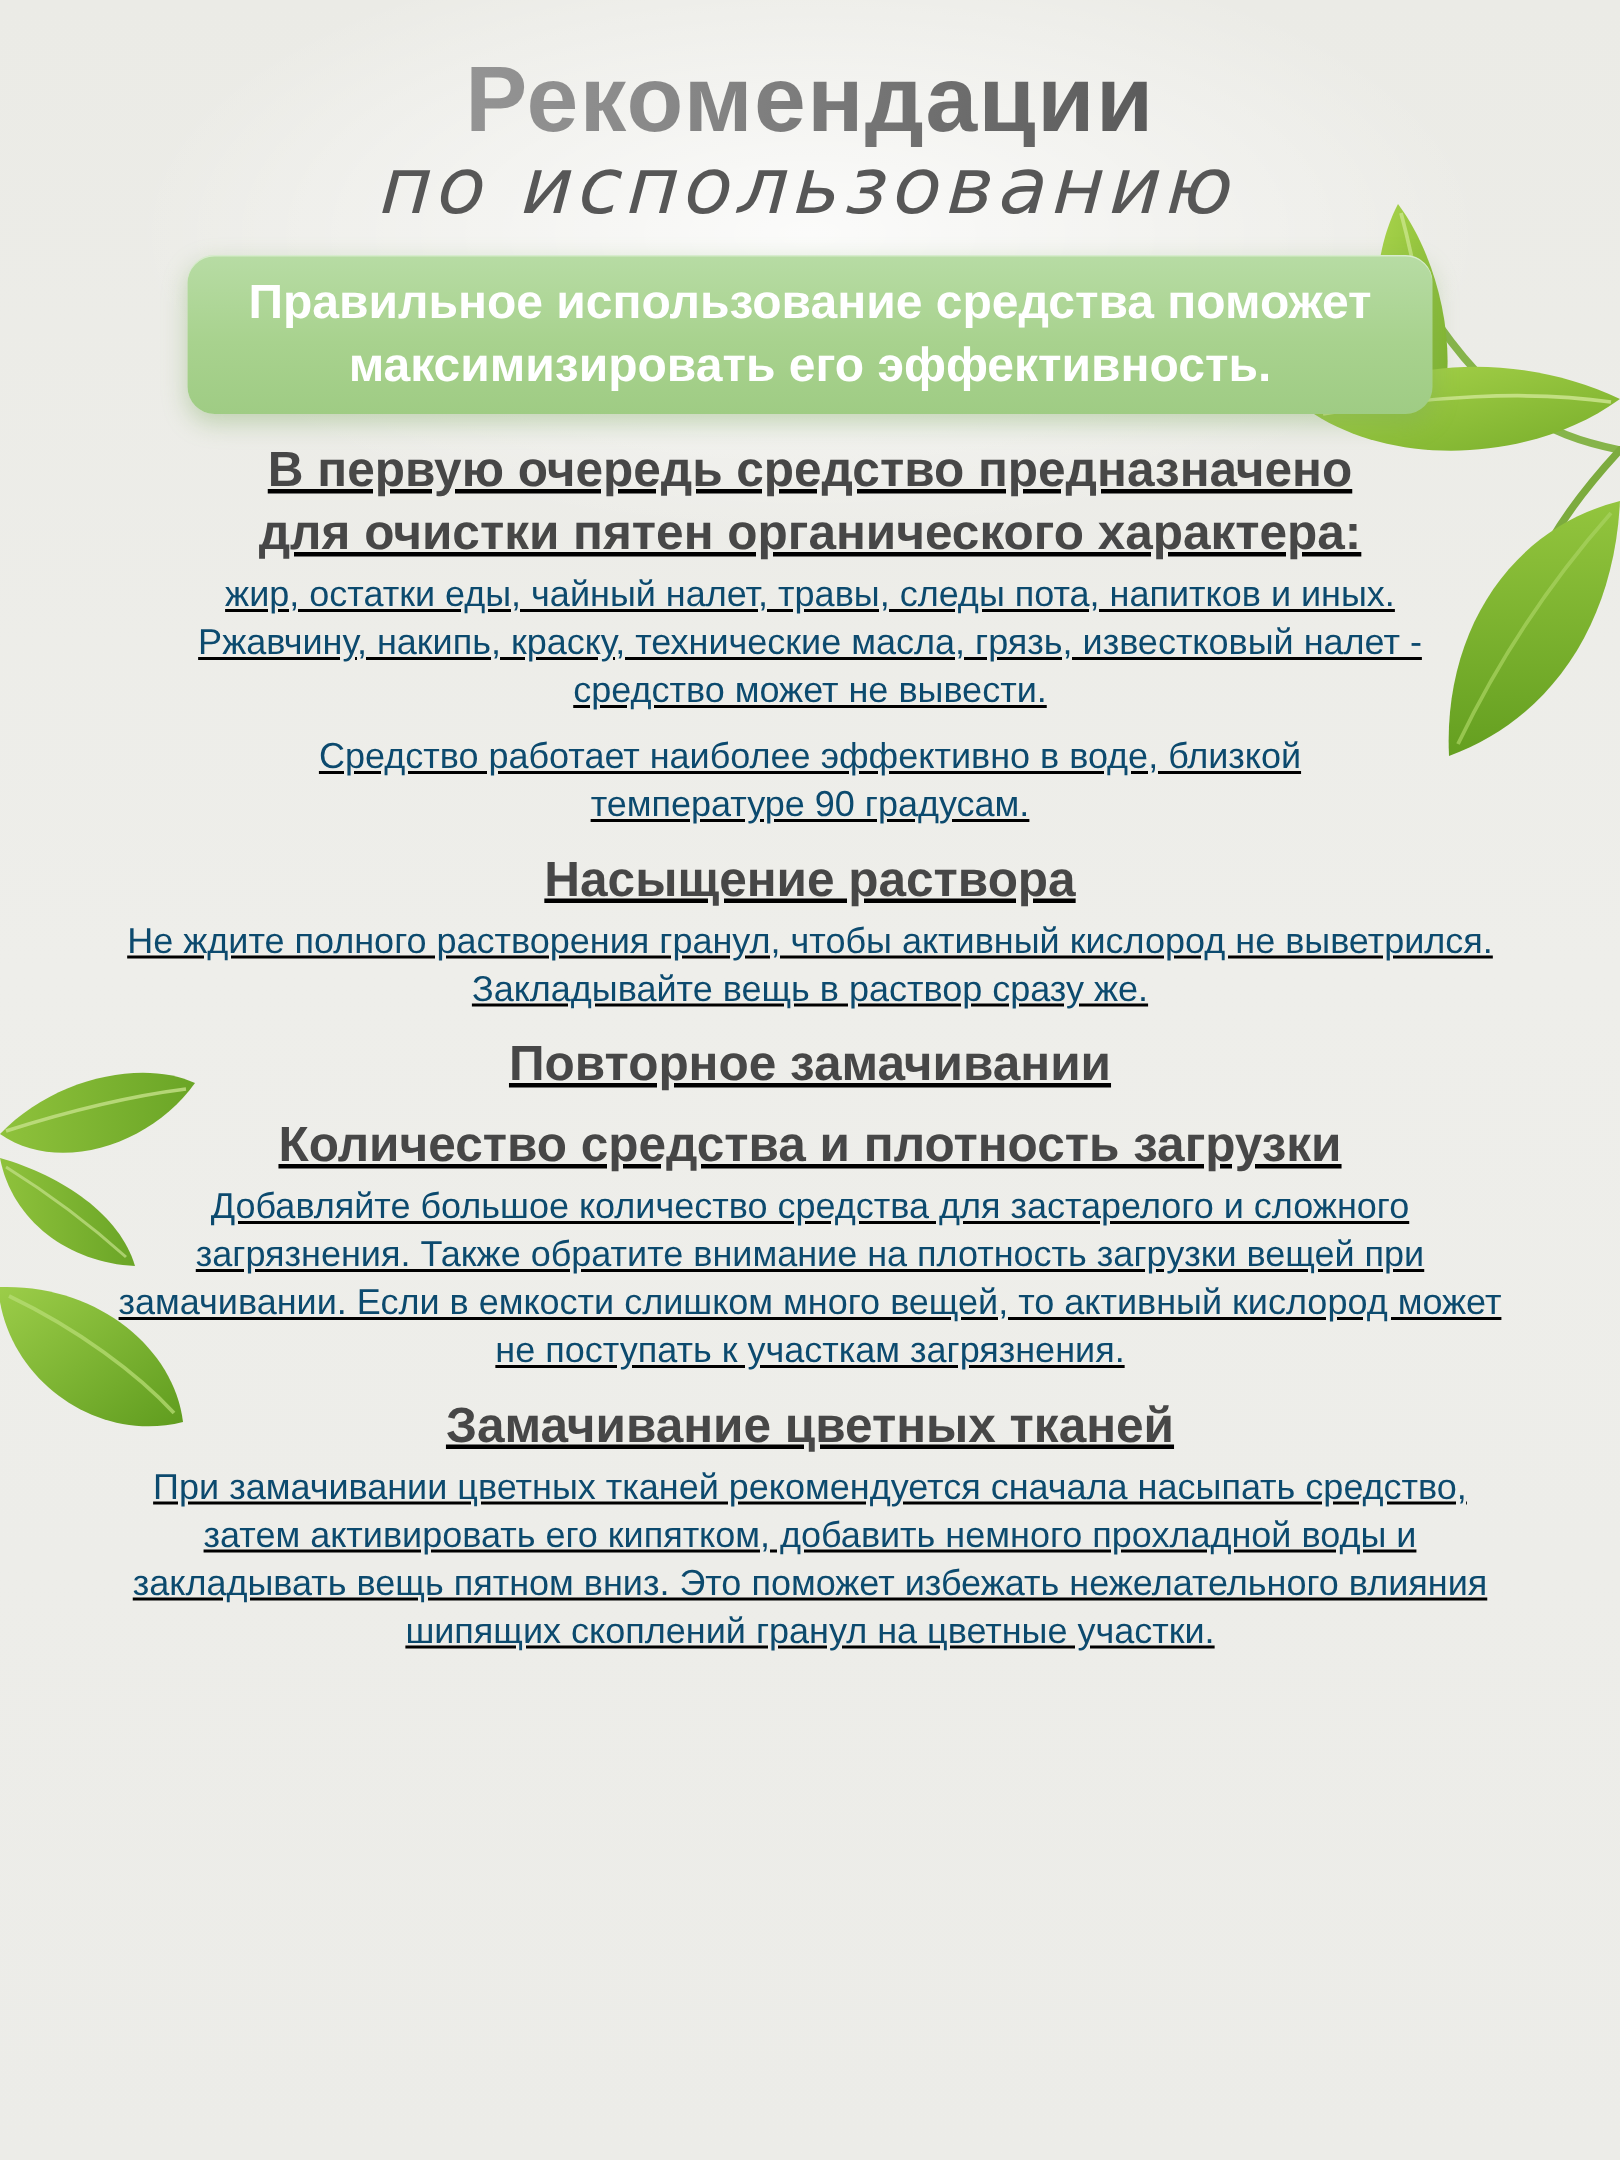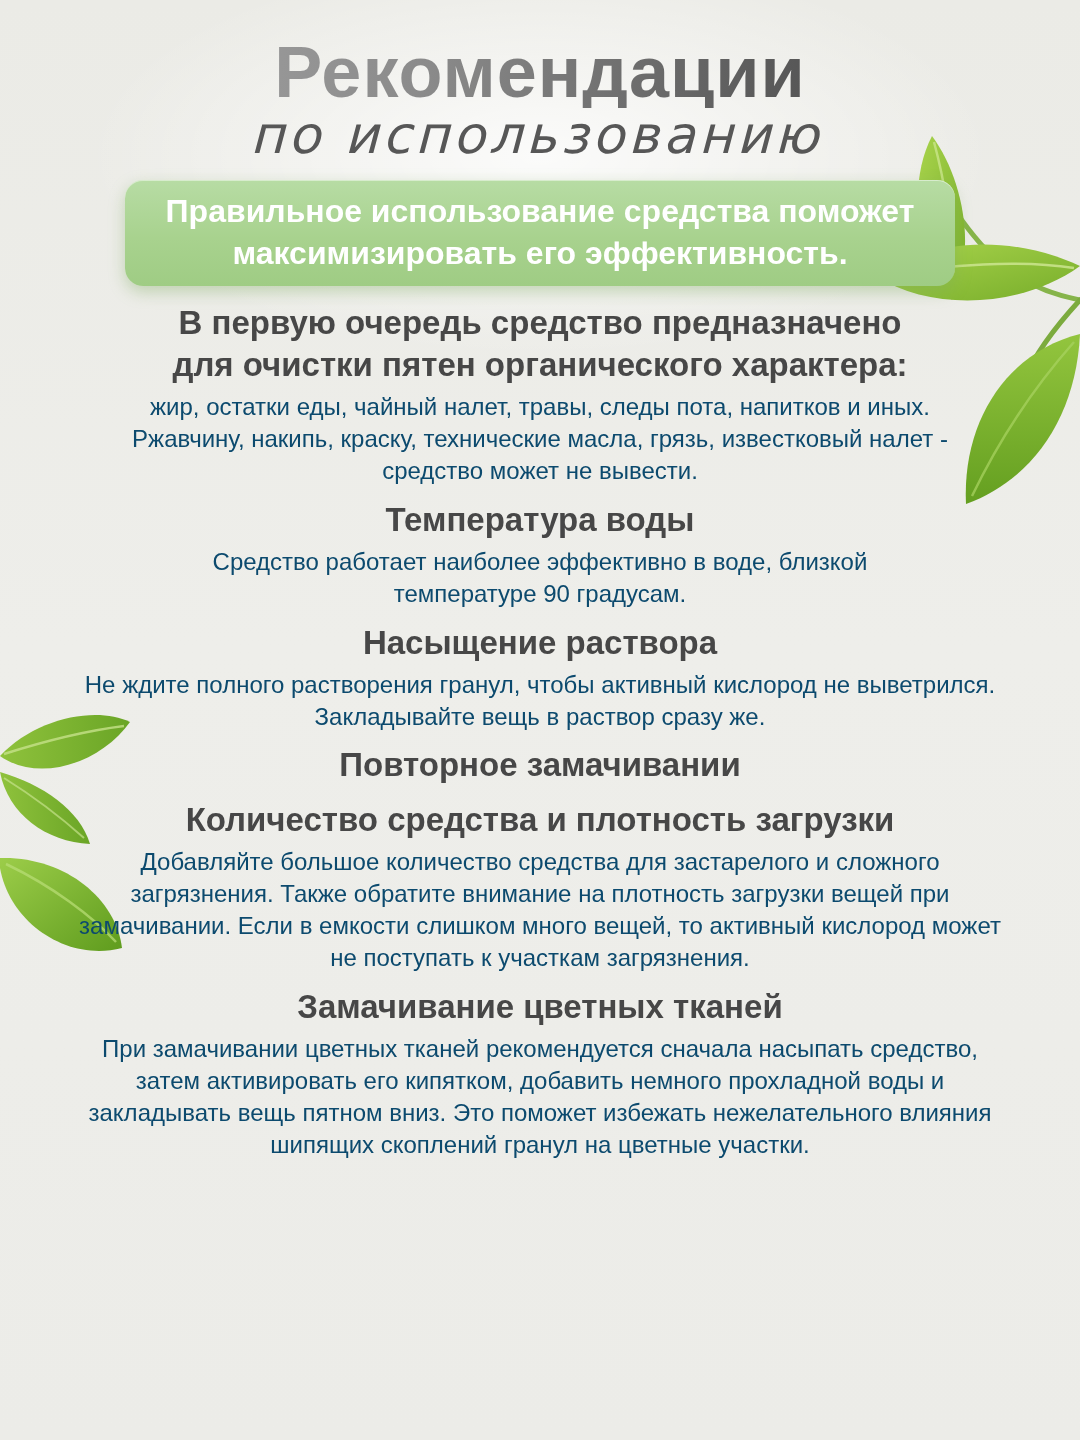--- a/index.html
+++ b/index.html
@@ -12,21 +12,21 @@
   .glow{
     position:absolute;left:0;top:0;width:1080px;height:520px;
     background:radial-gradient(ellipse 60% 55% at 50% 30%,rgba(255,255,255,.8),rgba(255,255,255,0) 70%);
     pointer-events:none;
   }
   .page{position:relative;width:1080px;height:1440px;}
 
   
   .header{position:relative;text-align:center;padding-top:36px;z-index:2;}
   .title{
-    margin:0;font-size:72px;line-height:1.0;font-weight:600;letter-spacing:1px;
+    margin:0;font-size:62px;line-height:1.0;font-weight:600;letter-spacing:1px;
     color:#6b6b6b;
     background:linear-gradient(100deg,#ababab 2%,#8a8a8a 40%,#5c5c5c 70%,#3a3a3a 98%);
     -webkit-background-clip:text;background-clip:text;
   }
   @supports ((-webkit-background-clip:text) or (background-clip:text)){
     .title{color:transparent;}
   }
   .subtitle{
     margin-top:-4px;font-size:52px;line-height:1.2;font-style:italic;
     color:#575757;letter-spacing:4px;font-family:"DejaVu Sans",sans-serif;
@@ -34,21 +34,21 @@
   }
   .badge{
     display:inline-block;margin-top:14px;max-width:790px;
     background:linear-gradient(180deg,#b7dca4 0%,#a8d28e 55%,#9fcc84 100%);
     border-radius:18px;padding:11px 20px;
     box-shadow:0 6px 16px rgba(125,170,95,.40), inset 0 1px 0 rgba(255,255,255,.45);
     color:#ffffff;font-weight:bold;font-size:32px;line-height:1.3;
   }
 
   
-  .main{position:relative;margin-top:16px;text-align:center;z-index:2;}
+  .main{position:relative;margin-top:16px;text-align:center;z-index:2;text-decoration:underline;}
   .section{margin:0 auto 12px;}
   .section h2{
     margin:0 auto 4px;font-size:33px;line-height:1.3;font-weight:bold;color:#474747;
     max-width:900px;
   }
   .section p{
     margin:0 auto;font-size:24px;line-height:1.33;color:#0c4a6e;max-width:940px;
   }
   .section.s1 h2{max-width:780px;}
   .section.s1 p{max-width:890px;}
@@ -116,21 +116,20 @@
       <div class="badge">Правильное использование средства поможет максимизировать его эффективность.</div>
     </div>
   </header>
 
   <main class="main">
     <section class="section s1">
       <h2>В первую очередь средство предназначено для очистки пятен органического характера:</h2>
       <p>жир, остатки еды, чайный налет, травы, следы пота, напитков и иных. Ржавчину, накипь, краску, технические масла, грязь, известковый налет - средство может не вывести.</p>
     </section>
     <section class="section s2">
-      <h2>Температура воды</h2>
       <p>Средство работает наиболее эффективно в воде, близкой температуре 90 градусам.</p>
     </section>
     <section class="section s3">
     </section>
     <section class="section s4">
       <h2>Насыщение раствора</h2>
       <p>Не ждите полного растворения гранул, чтобы активный кислород не выветрился. Закладывайте вещь в раствор сразу же.</p>
     </section>
     <section class="section s5">
       <h2>Повторное замачивании</h2>

